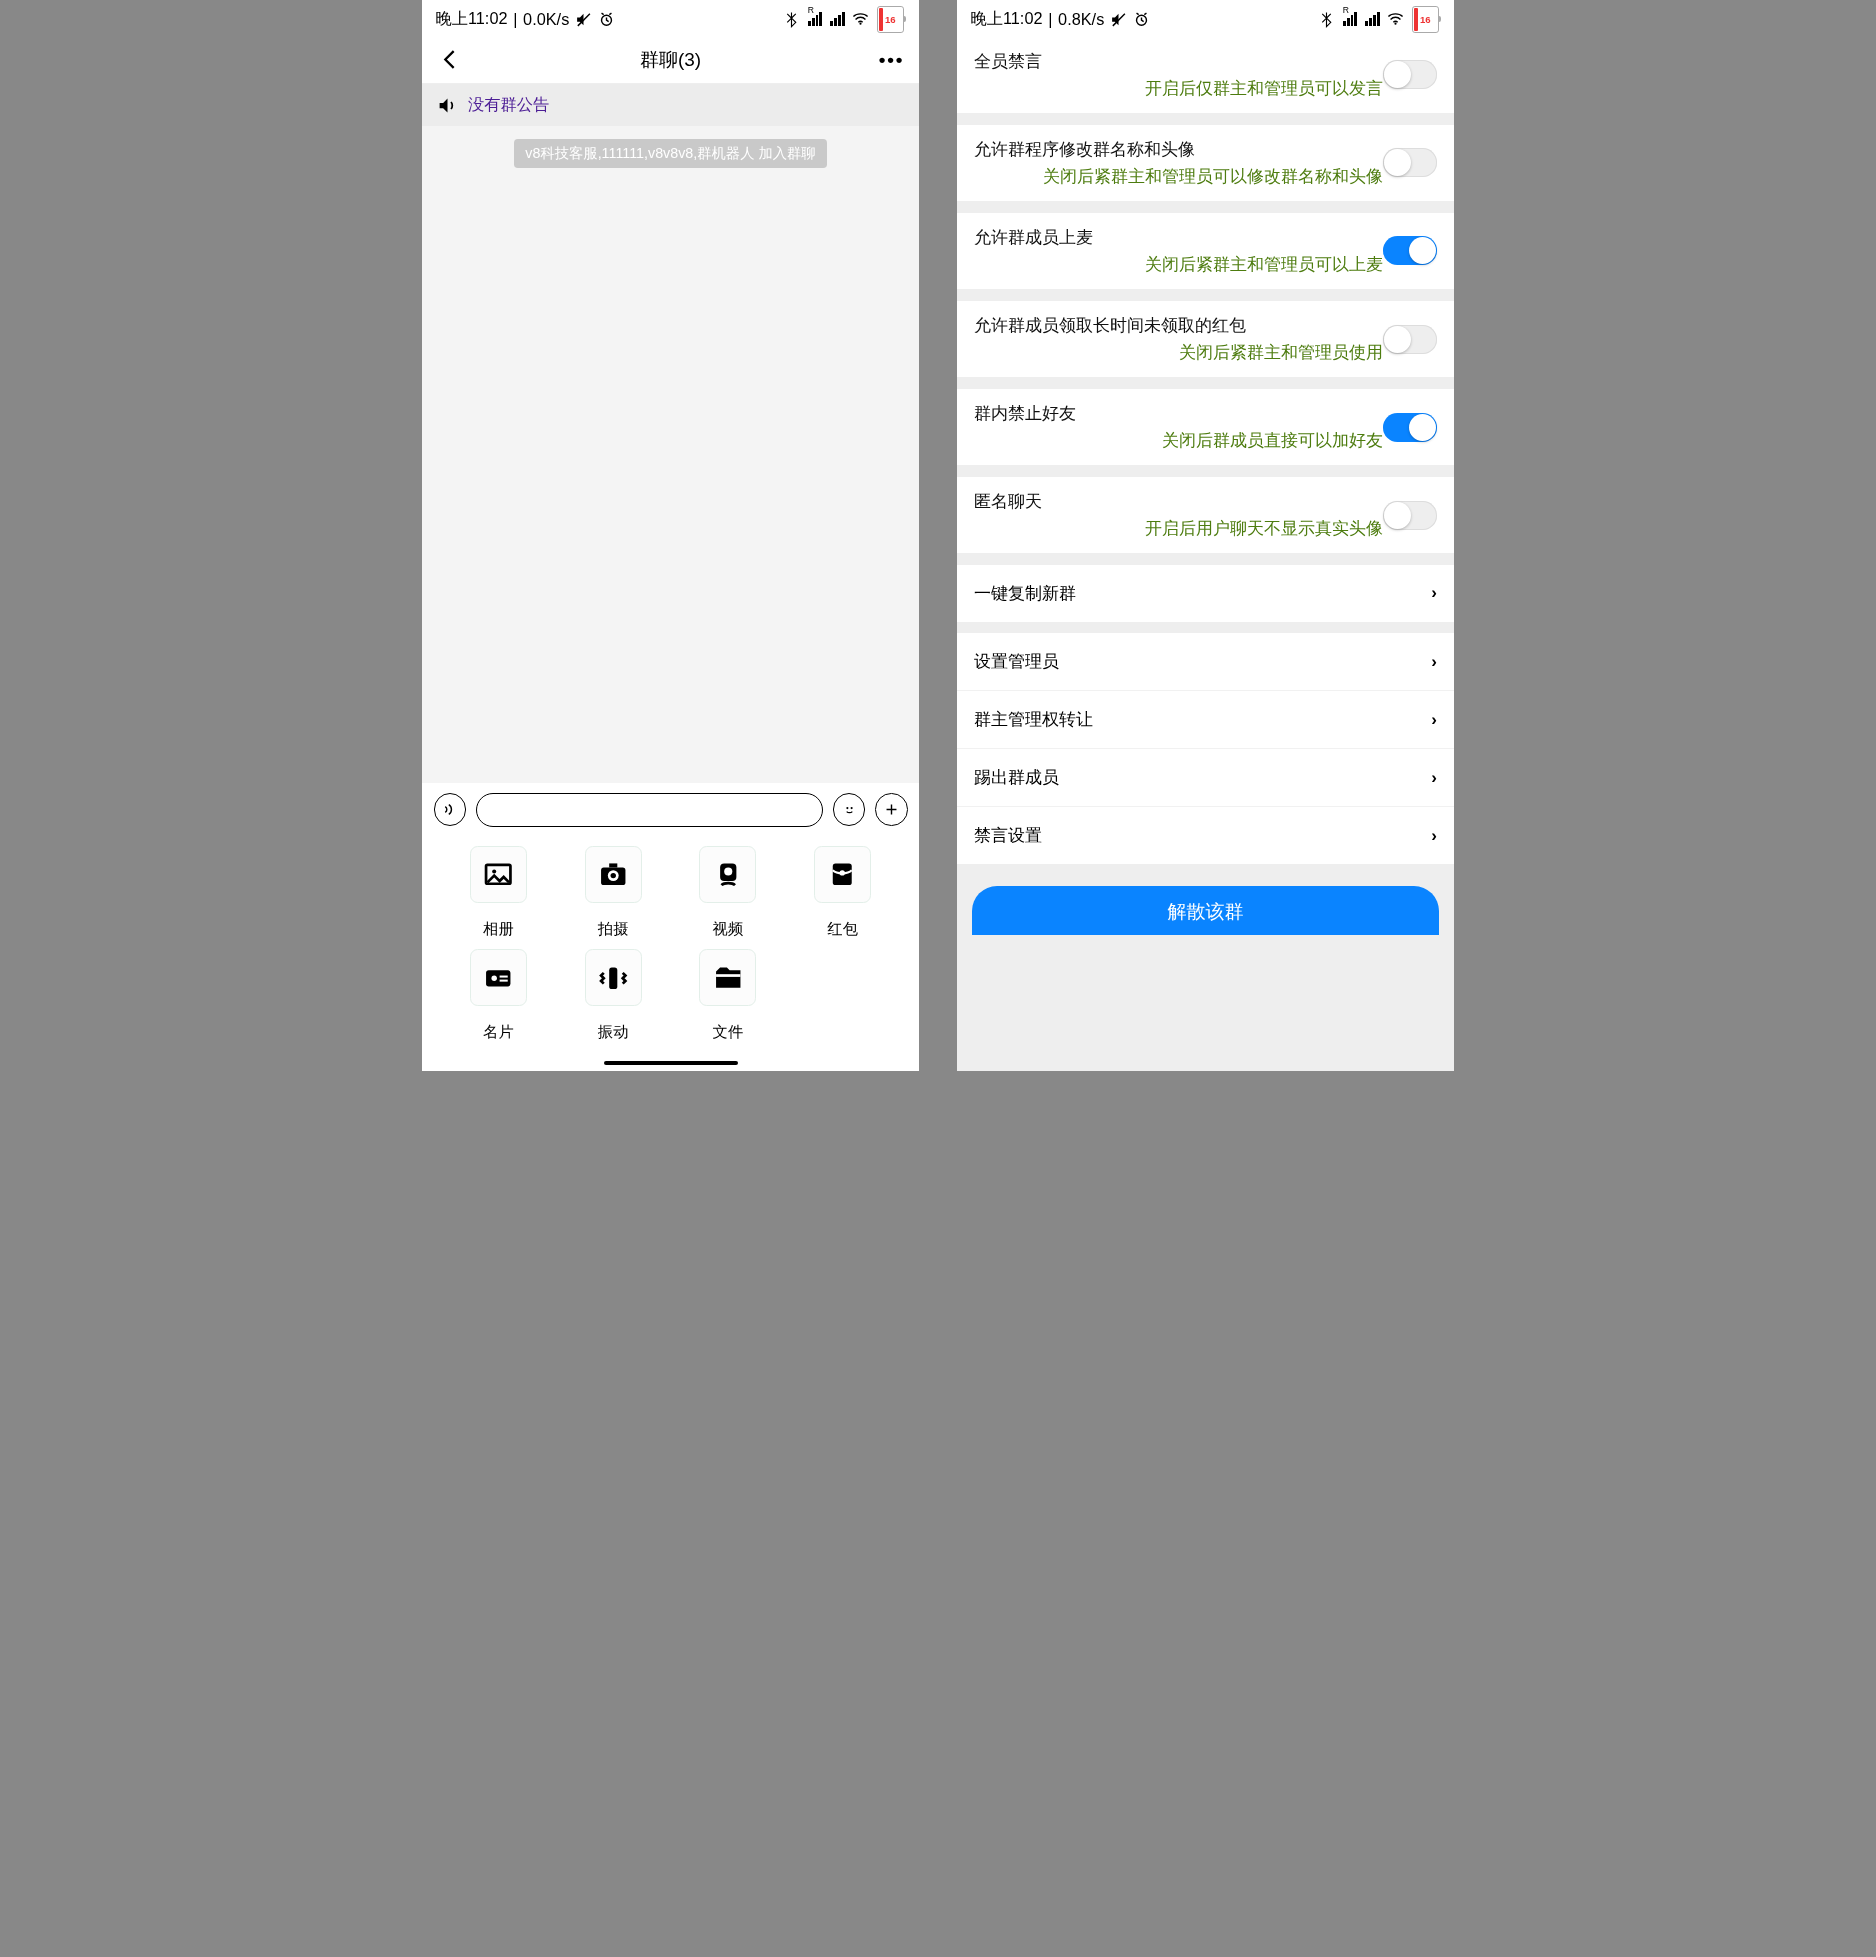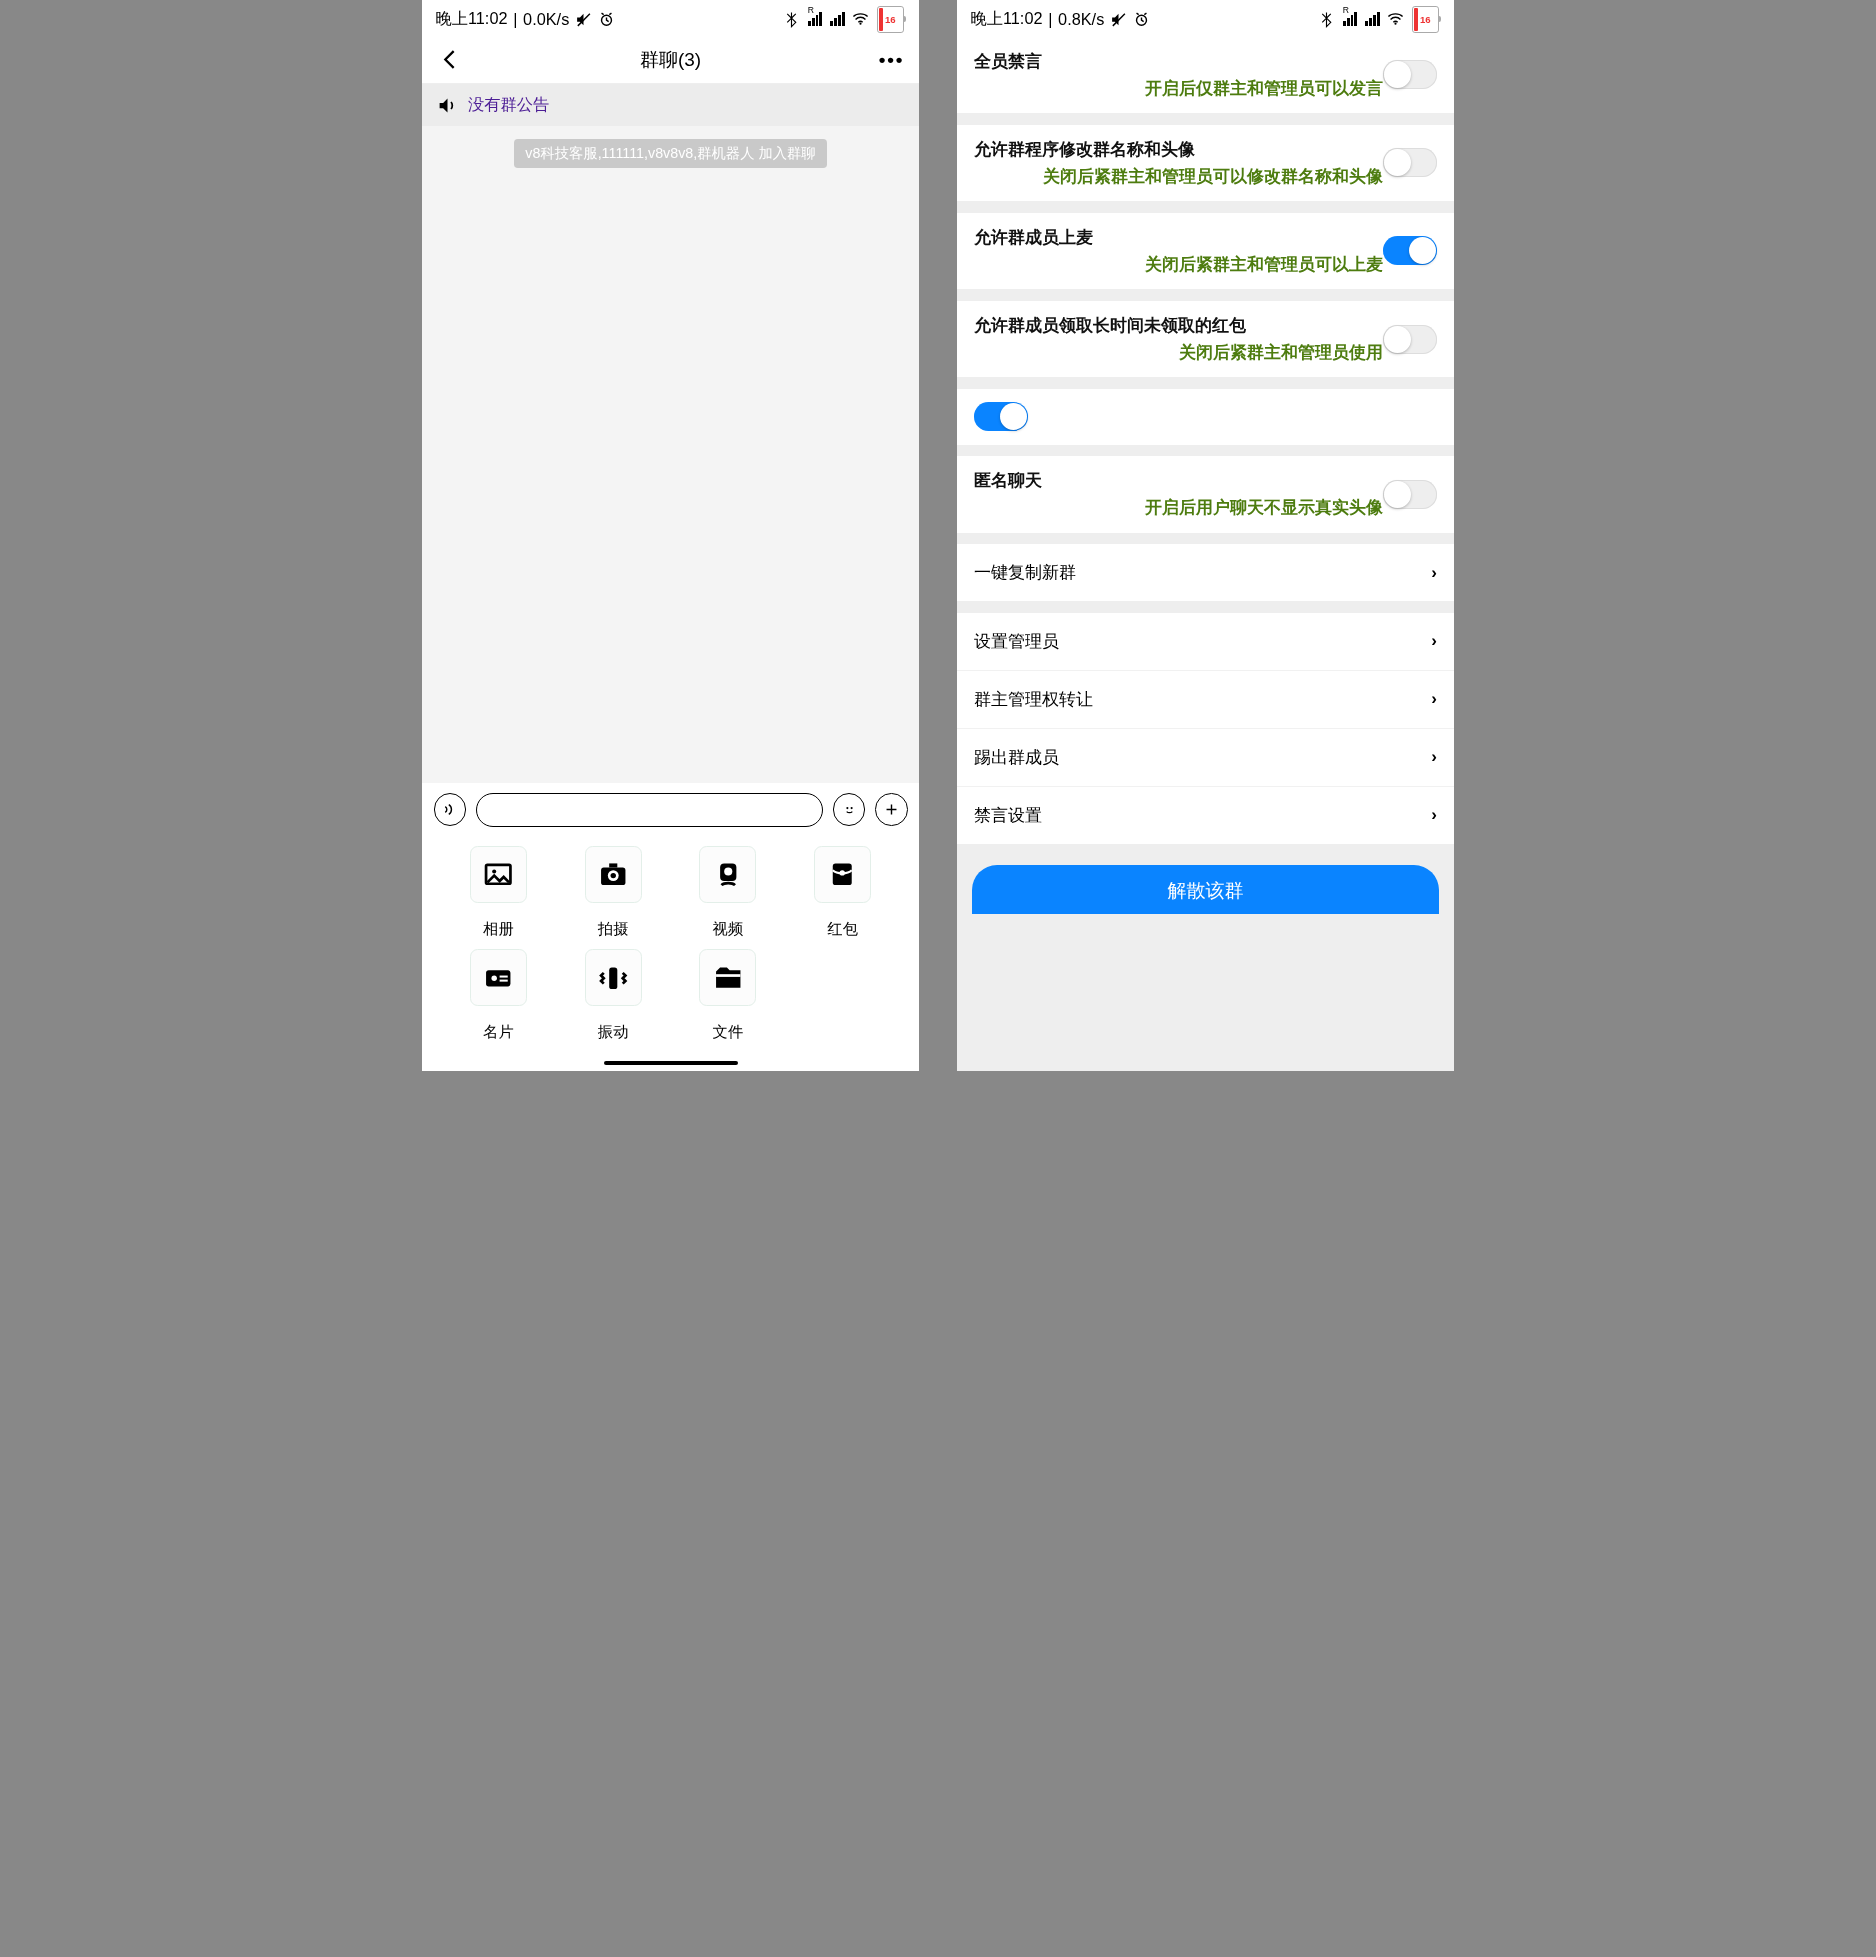--- a/index.html
+++ b/index.html
@@ -35,21 +35,21 @@
   .msg-input { flex:1; height:34px; border:1.7px solid #000; border-radius:17px; background:#fff; }
   .attach-grid { display:grid; grid-template-columns:repeat(4,1fr); padding:9.6px 19px 9.6px 19px; row-gap:9.6px; background:#fff;}
   .attach-item { display:flex; flex-direction:column; align-items:center; gap:16px; }
   .attach-tile { width:57px; height:57px; background:#fcfcfc; border:1px solid #e3efe9; border-radius:7.6px; display:flex; align-items:center; justify-content:center; }
   .attach-label { font-size:15.3px; }
   .home-ind { width:134px; height:4.8px; background:#000; border-radius:2.9px; margin:7.6px auto 5.7px auto; }
   
   .settings-scroll { flex:1; background:#eee; overflow:hidden; }
   .sec { background:#fff; margin-bottom:11.5px; }
   .setting-row { display:flex; align-items:center; padding:13.4px 17px; }
-  .setting-main { flex:1;font-weight:bold; }
+  .setting-main { flex:1; }
   .setting-title { font-size:17px; color:#111; margin-bottom:3.8px;}
   .setting-sub { font-size:17px; color:#4d7c0f;text-align:right; }
   .toggle { width:54px; height:29px; border-radius:14.3px; position:relative; background:#eee; box-shadow:inset 0 0 0 1px #ddd; flex:0 0 54px; }
   .toggle .knob { width:27px; height:27px; background:#fff; border-radius:50%; position:absolute; top:1px; left:1px; box-shadow:0 1px 2.9px rgba(0,0,0,.25); }
   .toggle.on { background:#0a84ff; box-shadow:none; }
   .toggle.on .knob { left:auto; right:1px; }
   .nav-row { display:flex; align-items:center; justify-content:space-between; padding:17px 17px; border-bottom:1px solid #f1f1f1; }
   .nav-row:last-child { border-bottom:none; }
   .nav-row .label { font-size:17px; }
   .nav-row .chev { font-size:17px; font-weight:700; }
@@ -313,20 +313,24 @@
               <div class="setting-title">允许群成员领取长时间未领取的红包</div>
               <div class="setting-sub">关闭后紧群主和管理员使用</div>
             </div>
             <div class="toggle ">
               <div class="knob"></div>
             </div>
           </div>
         </div>
         <div class="sec">
           <div class="setting-row">
+            <div class="setting-main">
+              <div class="setting-title">群内禁止好友</div>
+              <div class="setting-sub">关闭后群成员直接可以加好友</div>
+            </div>
             <div class="toggle on">
               <div class="knob"></div>
             </div>
           </div>
         </div>
         <div class="sec">
           <div class="setting-row">
             <div class="setting-main">
               <div class="setting-title">匿名聊天</div>
               <div class="setting-sub">开启后用户聊天不显示真实头像</div>

